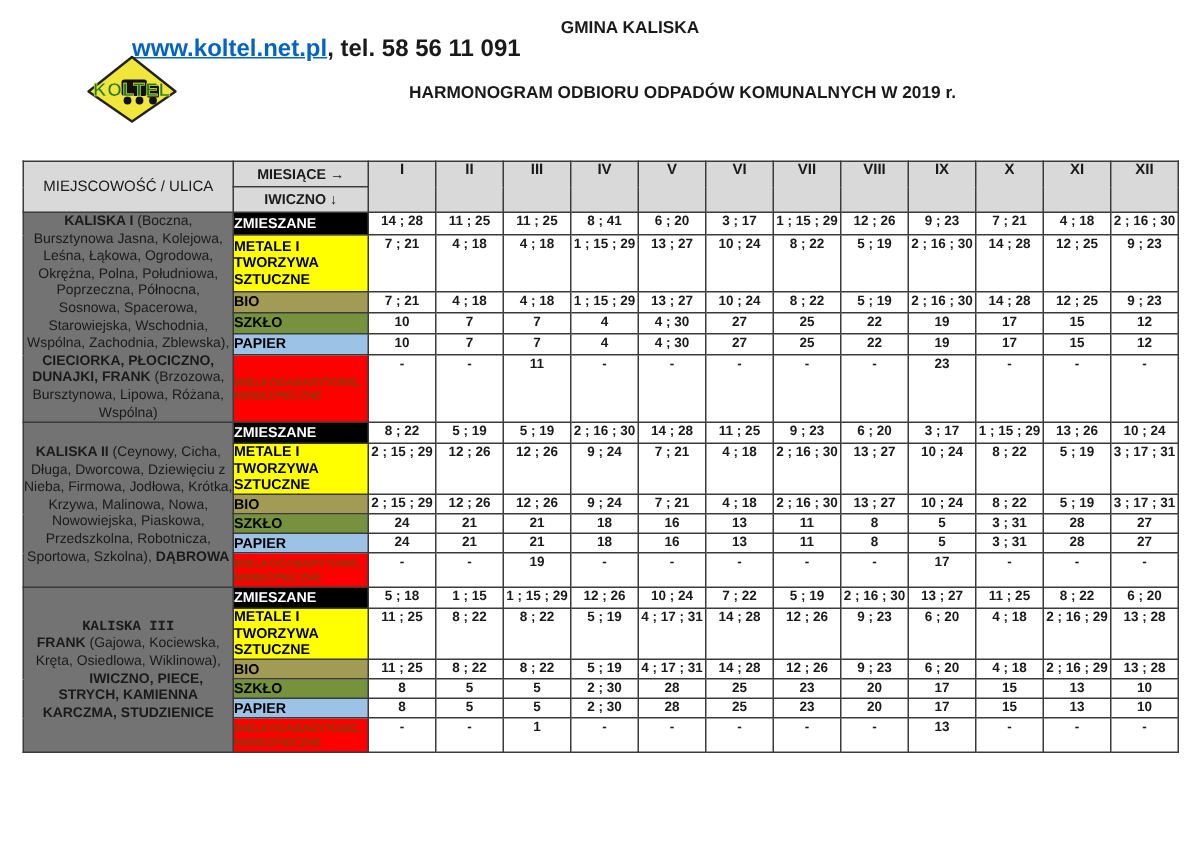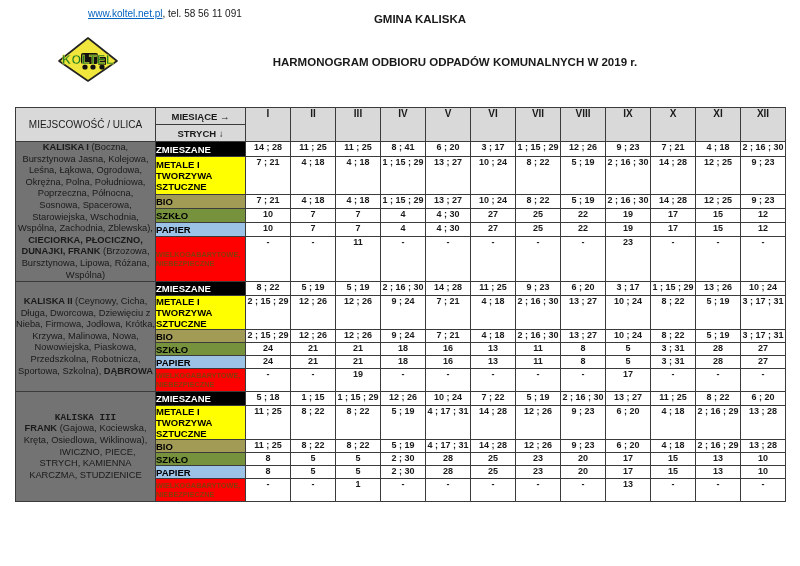--- a/index.html
+++ b/index.html
@@ -1,20 +1,20 @@
 <!DOCTYPE html>
 <html><head>
 <meta charset="utf-8">
 <style>
   html,body{margin:0;padding:0;}
   body{
     width:800px;height:566px;position:relative;background:#ffffff;
     font-family:"Liberation Sans", sans-serif;color:#1a1a1a;overflow:hidden;
   }
-  .toprow{position:absolute;left:88px;top:8px;font-size:10px;color:#1a1a1a;}
+  .toprow{position:absolute;left:88px;top:24px;font-size:16px;color:#1a1a1a;font-weight:bold;}
   .toprow a{color:#0563C1;text-decoration:underline;}
   .gmina{position:absolute;left:40px;right:0;top:13px;text-align:center;font-weight:bold;font-size:11.5px;}
   .main-title{position:absolute;left:110px;right:0;top:56px;text-align:center;font-weight:bold;font-size:11.5px;}
   .logo{position:absolute;left:56px;top:36px;}
 
   table.sched{
     position:absolute;left:15px;top:107px;border-collapse:collapse;table-layout:fixed;
   }
   table.sched td, table.sched th{
     border:1px solid #3b3b3b;padding:0;font-family:"Liberation Sans", sans-serif;
@@ -83,21 +83,21 @@
         <th class="month" rowspan="2">V</th>
         <th class="month" rowspan="2">VI</th>
         <th class="month" rowspan="2">VII</th>
         <th class="month" rowspan="2">VIII</th>
         <th class="month" rowspan="2">IX</th>
         <th class="month" rowspan="2">X</th>
         <th class="month" rowspan="2">XI</th>
         <th class="month" rowspan="2">XII</th>
       </tr>
       <tr>
-        <th class="subhdr">STRYCH ↓</th>
+        <th class="subhdr">IWICZNO ↓</th>
       </tr>
     </thead>
     <tbody>
       <tr class="h-zm">
         <td class="area" rowspan="6"><span style="font-weight: bold;">KALISKA I </span><span style="font-weight: normal;">(Boczna, Bursztynowa Jasna, Kolejowa, Leśna, Łąkowa, Ogrodowa, Okrężna, Polna, Południowa, Poprzeczna, Północna, Sosnowa, Spacerowa, Starowiejska, Wschodnia, Wspólna, Zachodnia, Zblewska), </span><span style="font-weight: bold;">CIECIORKA, PŁOCICZNO, DUNAJKI, FRANK </span><span style="font-weight: normal;">(Brzozowa, Bursztynowa, Lipowa, Różana, Wspólna)</span></td>
         <td class="wlabel" style="background: rgb(0, 0, 0); color: rgb(255, 255, 255);">ZMIESZANE</td>
         <td class="val">14 ; 28</td>
         <td class="val">11 ; 25</td>
         <td class="val">11 ; 25</td>
         <td class="val">8 ; 41</td>
@@ -271,21 +271,21 @@
         <td class="val">-</td>
         <td class="val">-</td>
         <td class="val">-</td>
         <td class="val">17</td>
         <td class="val">-</td>
         <td class="val">-</td>
         <td class="val">-</td>
       </tr>
       <tr class="h-zm">
         <td class="area" rowspan="6"><span style="font-weight: bold; font-family: Liberation Mono, monospace;">KALISKA III
-</span><span style="font-weight: bold;">FRANK </span><span style="font-weight: normal;">(Gajowa, Kociewska, Kręta, Osiedlowa, Wiklinowa), </span><span style="font-weight: normal; margin-left: 24px;">IWICZNO, PIECE, STRYCH, KAMIENNA KARCZMA, STUDZIENICE</span></td>
+</span><span style="font-weight: bold;">FRANK </span><span style="font-weight: normal;">(Gajowa, Kociewska, Kręta, Osiedlowa, Wiklinowa), </span><span style="font-weight: bold; margin-left: 24px;">IWICZNO, PIECE, STRYCH, KAMIENNA KARCZMA, STUDZIENICE</span></td>
         <td class="wlabel" style="background: rgb(0, 0, 0); color: rgb(255, 255, 255);">ZMIESZANE</td>
         <td class="val">5 ; 18</td>
         <td class="val">1 ; 15</td>
         <td class="val">1 ; 15 ; 29</td>
         <td class="val">12 ; 26</td>
         <td class="val">10 ; 24</td>
         <td class="val">7 ; 22</td>
         <td class="val">5 ; 19</td>
         <td class="val">2 ; 16 ; 30</td>
         <td class="val">13 ; 27</td>

